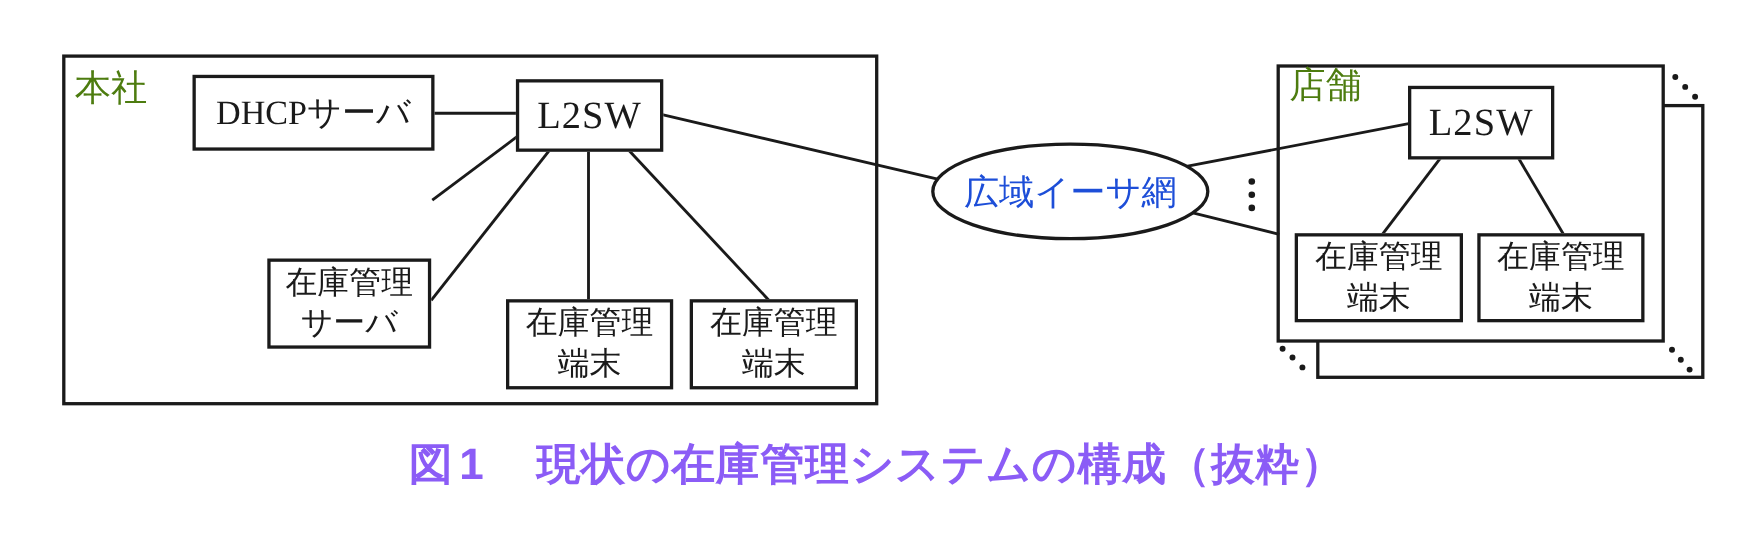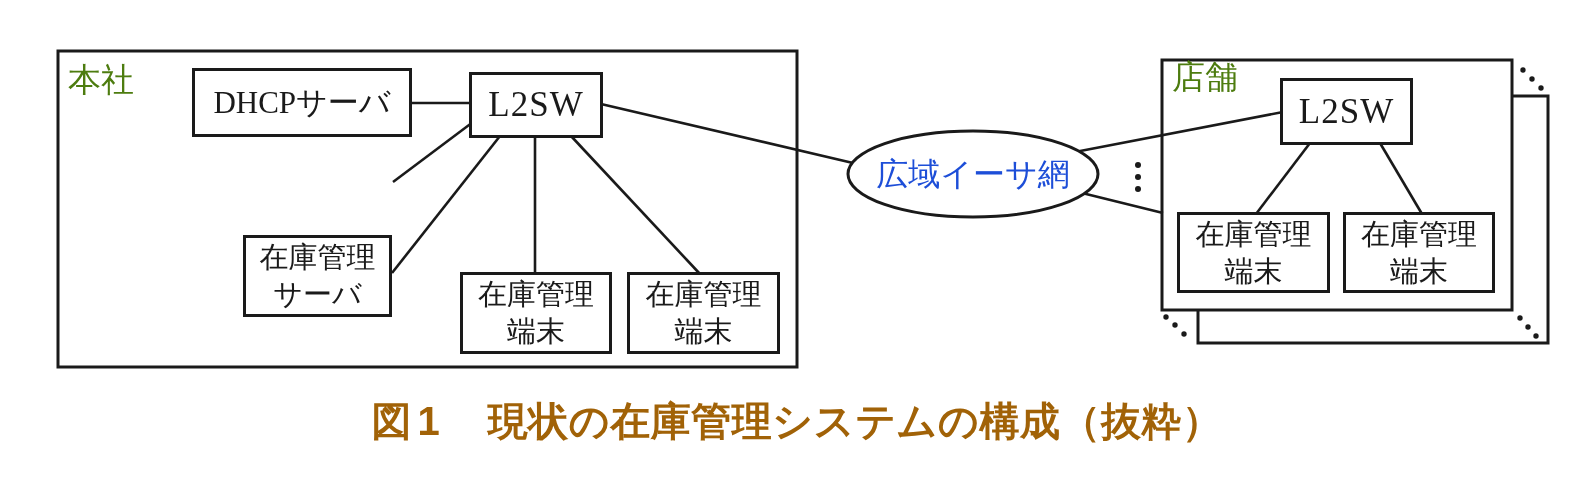--- a/index.html
+++ b/index.html
@@ -24,21 +24,21 @@
     flex-direction: column;
     align-items: center;
     justify-content: center;
     text-align: center;
     font-family: "Liberation Serif", serif;
     color: #1a1a1a;
     z-index: 2;
   }
   .node .ln { display: block; white-space: nowrap; }
 
-  .node-dhcp   { left: 192px; top:  68px; width: 220px; height:  69px; font-size: 31px; }
+  .node-dhcp   { left: 175px; top:  68px; width: 220px; height:  69px; font-size: 31px; }
   .node-dns    { left: 210px; top: 153px; width: 185px; height:  67px; font-size: 31px; }
   .node-invsrv { left: 243px; top: 235px; width: 149px; height:  82px; font-size: 29px; line-height: 37px; }
   .node-l2sw-hq{ left: 469px; top:  72px; width: 134px; height:  66px; font-size: 35px; letter-spacing: 1px; }
   .node-term-hq1 { left: 460px; top: 272px; width: 152px; height: 82px; font-size: 29px; line-height: 37px; }
   .node-term-hq2 { left: 627px; top: 272px; width: 153px; height: 82px; font-size: 29px; line-height: 37px; }
   .node-l2sw-st{ left: 1280px; top:  78px; width: 133px; height: 67px; font-size: 35px; letter-spacing: 1px; z-index: 3; }
   .node-term-st1 { left: 1177px; top: 212px; width: 153px; height: 81px; font-size: 29px; line-height: 37px; z-index: 3; }
   .node-term-st2 { left: 1343px; top: 212px; width: 152px; height: 81px; font-size: 29px; line-height: 37px; z-index: 3; }
 
   
@@ -65,21 +65,21 @@
   }
 
   
   .caption {
     position: absolute;
     left: 0; top: 394px; width: 1594px;
     text-align: center;
     font-family: "Liberation Sans", sans-serif;
     font-size: 40px;
     font-weight: 600;
-    color: #a16207;
+    color: #8b5cf6;
     z-index: 2;
     white-space: nowrap;
   }
   .caption .fig-label { letter-spacing: 6px; margin-right: 42px; }
   .caption .fig-title { letter-spacing: 0.5px; }
 </style>
 </head>
 <body>
 
 <div class="stage">

